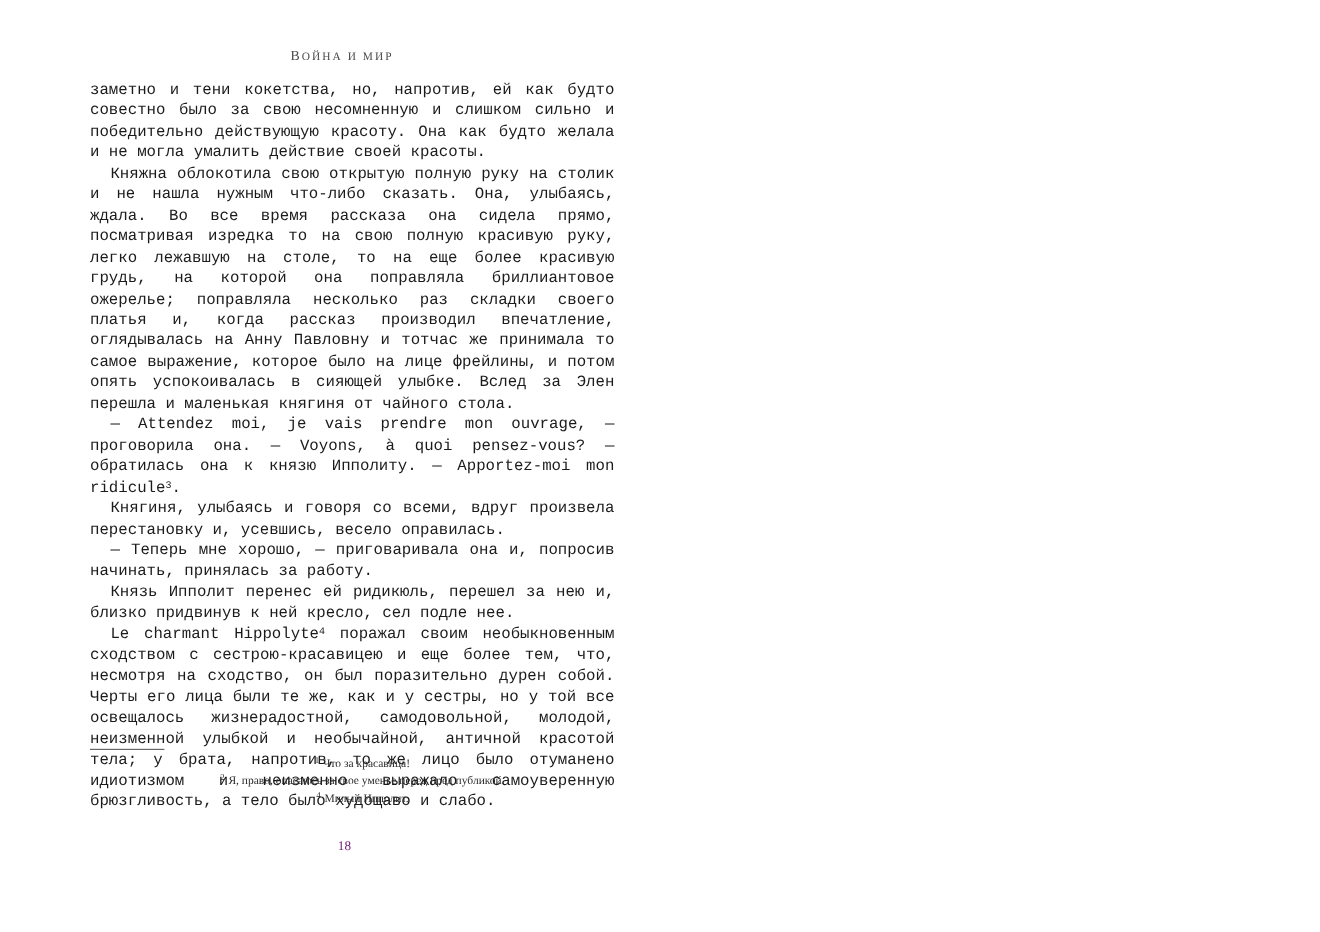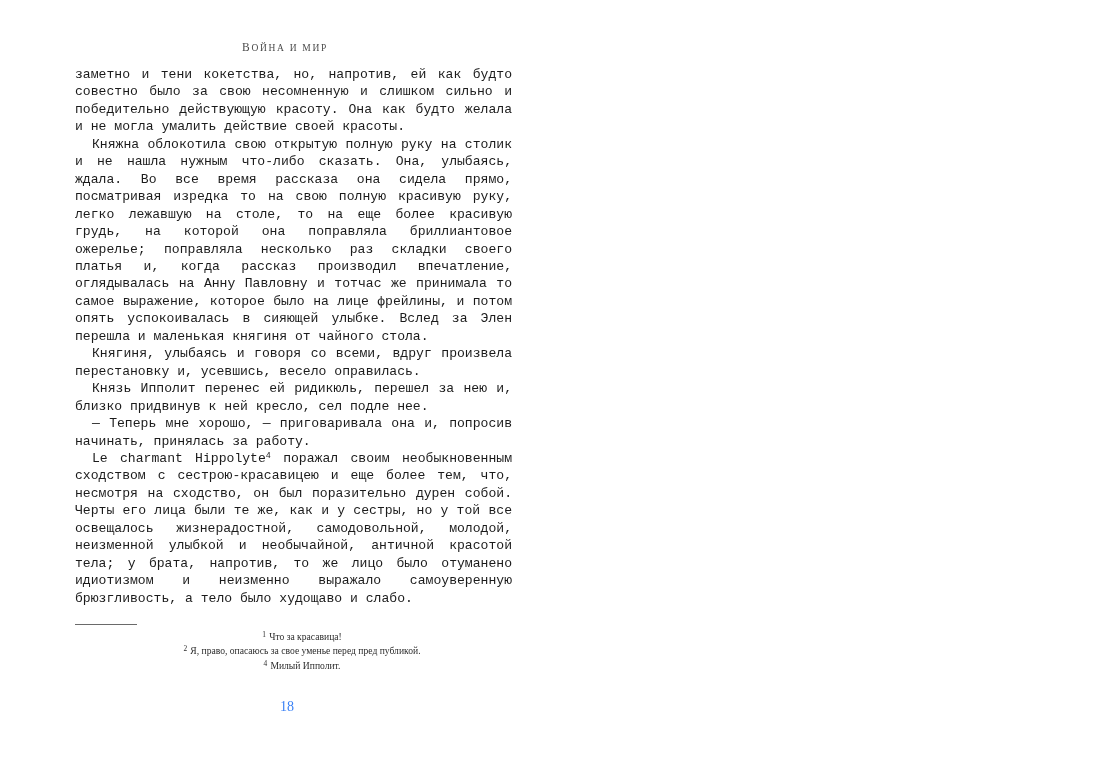--- a/index.html
+++ b/index.html
@@ -100,22 +100,22 @@
   .fn-item .mark {
     font-size: 7.4px;
     vertical-align: 0.42em;
     line-height: 0;
     margin-right: 3.2px;
   }
 
   
   .folio {
     position: absolute;
-    font-size: 14px;
-    color: #3b82f6;
+    font-size: 11px;
+    color: #701a75;
     text-align: center;
     width: 60px;
   }
   .folio-left  { left: 257px; top: 699px; }
 </style>
 </head>
 <body>
 
 <div class="spread">
 
@@ -125,26 +125,27 @@
       <span class="rh-cap">В</span><span>ойна и мир</span>
     </div>
 
     <div class="body-col body-left">
       <p>заметно и тени кокетства, но, напротив, ей как будто совестно было за свою несомненную и слишком сильно и победительно действующую красоту. Она как будто желала и не могла умалить действие своей кра­соты.</p>
 
 
 
       <p class="indent">Княжна облокотила свою открытую полную руку на столик и не на­шла нужным что-либо сказать. Она, улыбаясь, ждала. Во все время рас­сказа она сидела прямо, посматривая изредка то на свою полную краси­вую руку, легко лежавшую на столе, то на еще более красивую грудь, на которой она поправляла бриллиантовое ожерелье; поправляла несколь­ко раз складки своего платья и, когда рассказ производил впечатление, оглядывалась на Анну Павловну и тотчас же принимала то самое выра­жение, которое было на лице фрейлины, и потом опять успокоивалась в сияющей улыбке. Вслед за Элен перешла и маленькая княгиня от чайного стола.</p>
 
+      <p class="indent">— <span class="fr">Attendez moi, je vais prendre mon ouvrage</span>, — проговорила она. — <span class="fr">Voyons, à quoi pensez-vous?</span> — обратилась она к князю Ипполиту. — <span class="fr">Apportez-moi mon ridicule</span><sup class="fn">3</sup>.</p>
 
       <p class="indent">Княгиня, улыбаясь и говоря со всеми, вдруг произвела перестанов­ку и, усевшись, весело оправилась.</p>
 
+      <p class="indent">— Теперь мне хорошо, — приговаривала она и, попросив начинать, принялась за работу.</p>
+
       <p class="indent">Князь Ипполит перенес ей ридикюль, перешел за нею и, близко при­двинув к ней кресло, сел подле нее.</p>
-
-      <p class="indent">— Теперь мне хорошо, — приговаривала она и, попросив начинать, принялась за работу.</p>
 
       <p class="indent"><span class="fr">Le charmant Hippolyte</span><sup class="fn">4</sup> поражал своим необыкновенным сходством с сестрою-красавицею и еще более тем, что, несмотря на сходство, он был поразительно дурен собой. Черты его лица были те же, как и у сест­ры, но у той все освещалось жизнерадостной, самодовольной, молодой, неизменной улыбкой и необычайной, античной красотой тела; у брата, напротив, то же лицо было отуманено идиотизмом и неизменно выра­жало самоуверенную брюзгливость, а тело было худощаво и слабо.</p>
     </div>
 
     <div class="footnotes footnotes-left">
       <div class="fn-rule"></div>
       <p class="fn-item"><span class="mark">1</span><span>Что за красавица!</span></p>
       <p class="fn-item"><span class="mark">2</span><span>Я, право, опасаюсь за свое уменье перед пред публикой.</span></p>
       <p class="fn-item"><span class="mark">4</span><span>Милый Ипполит.</span></p>
     </div>

